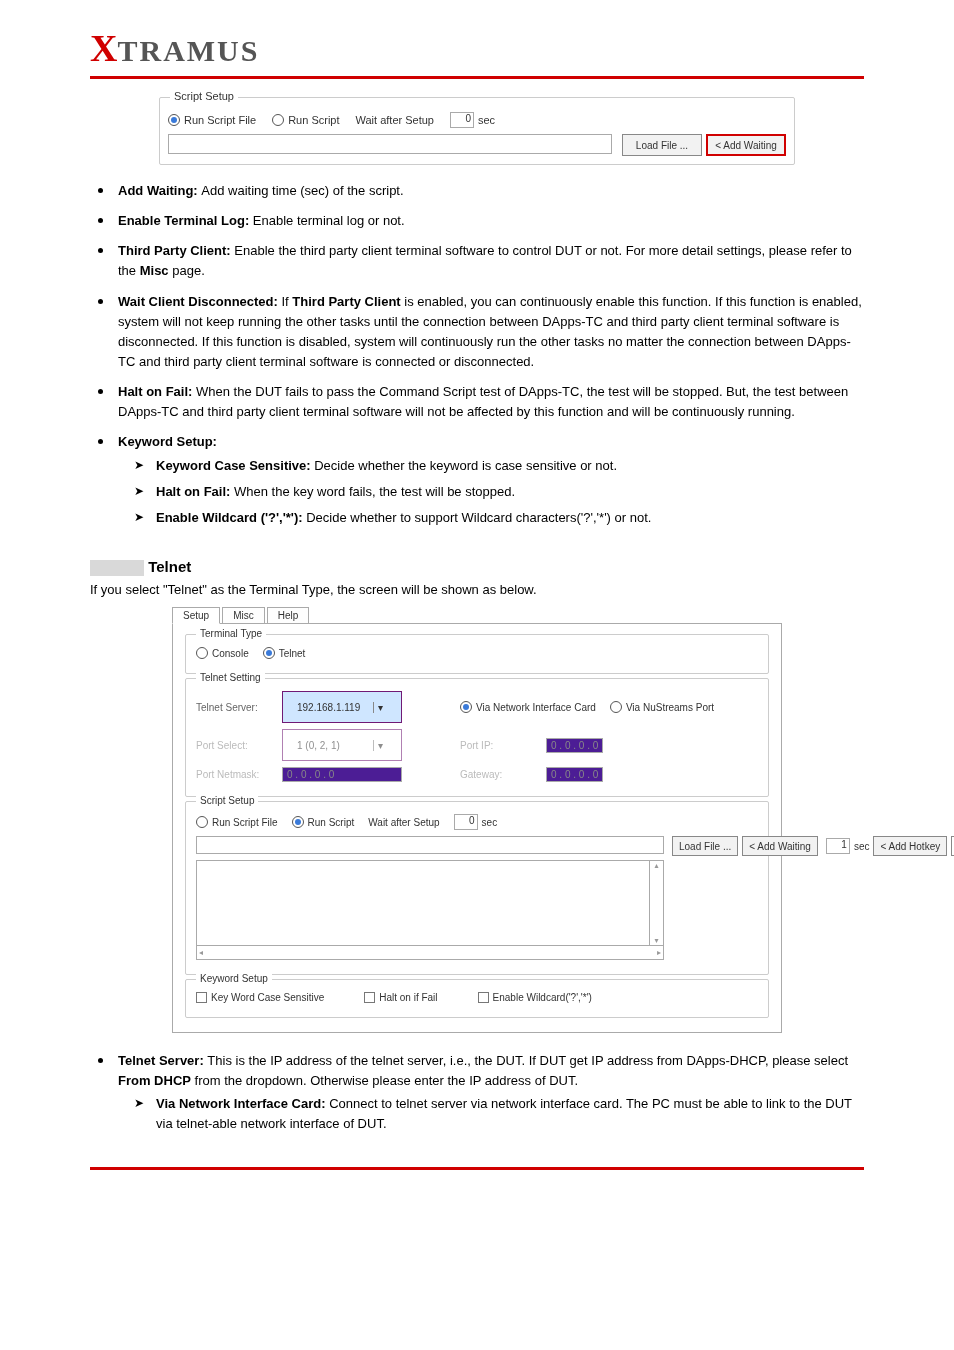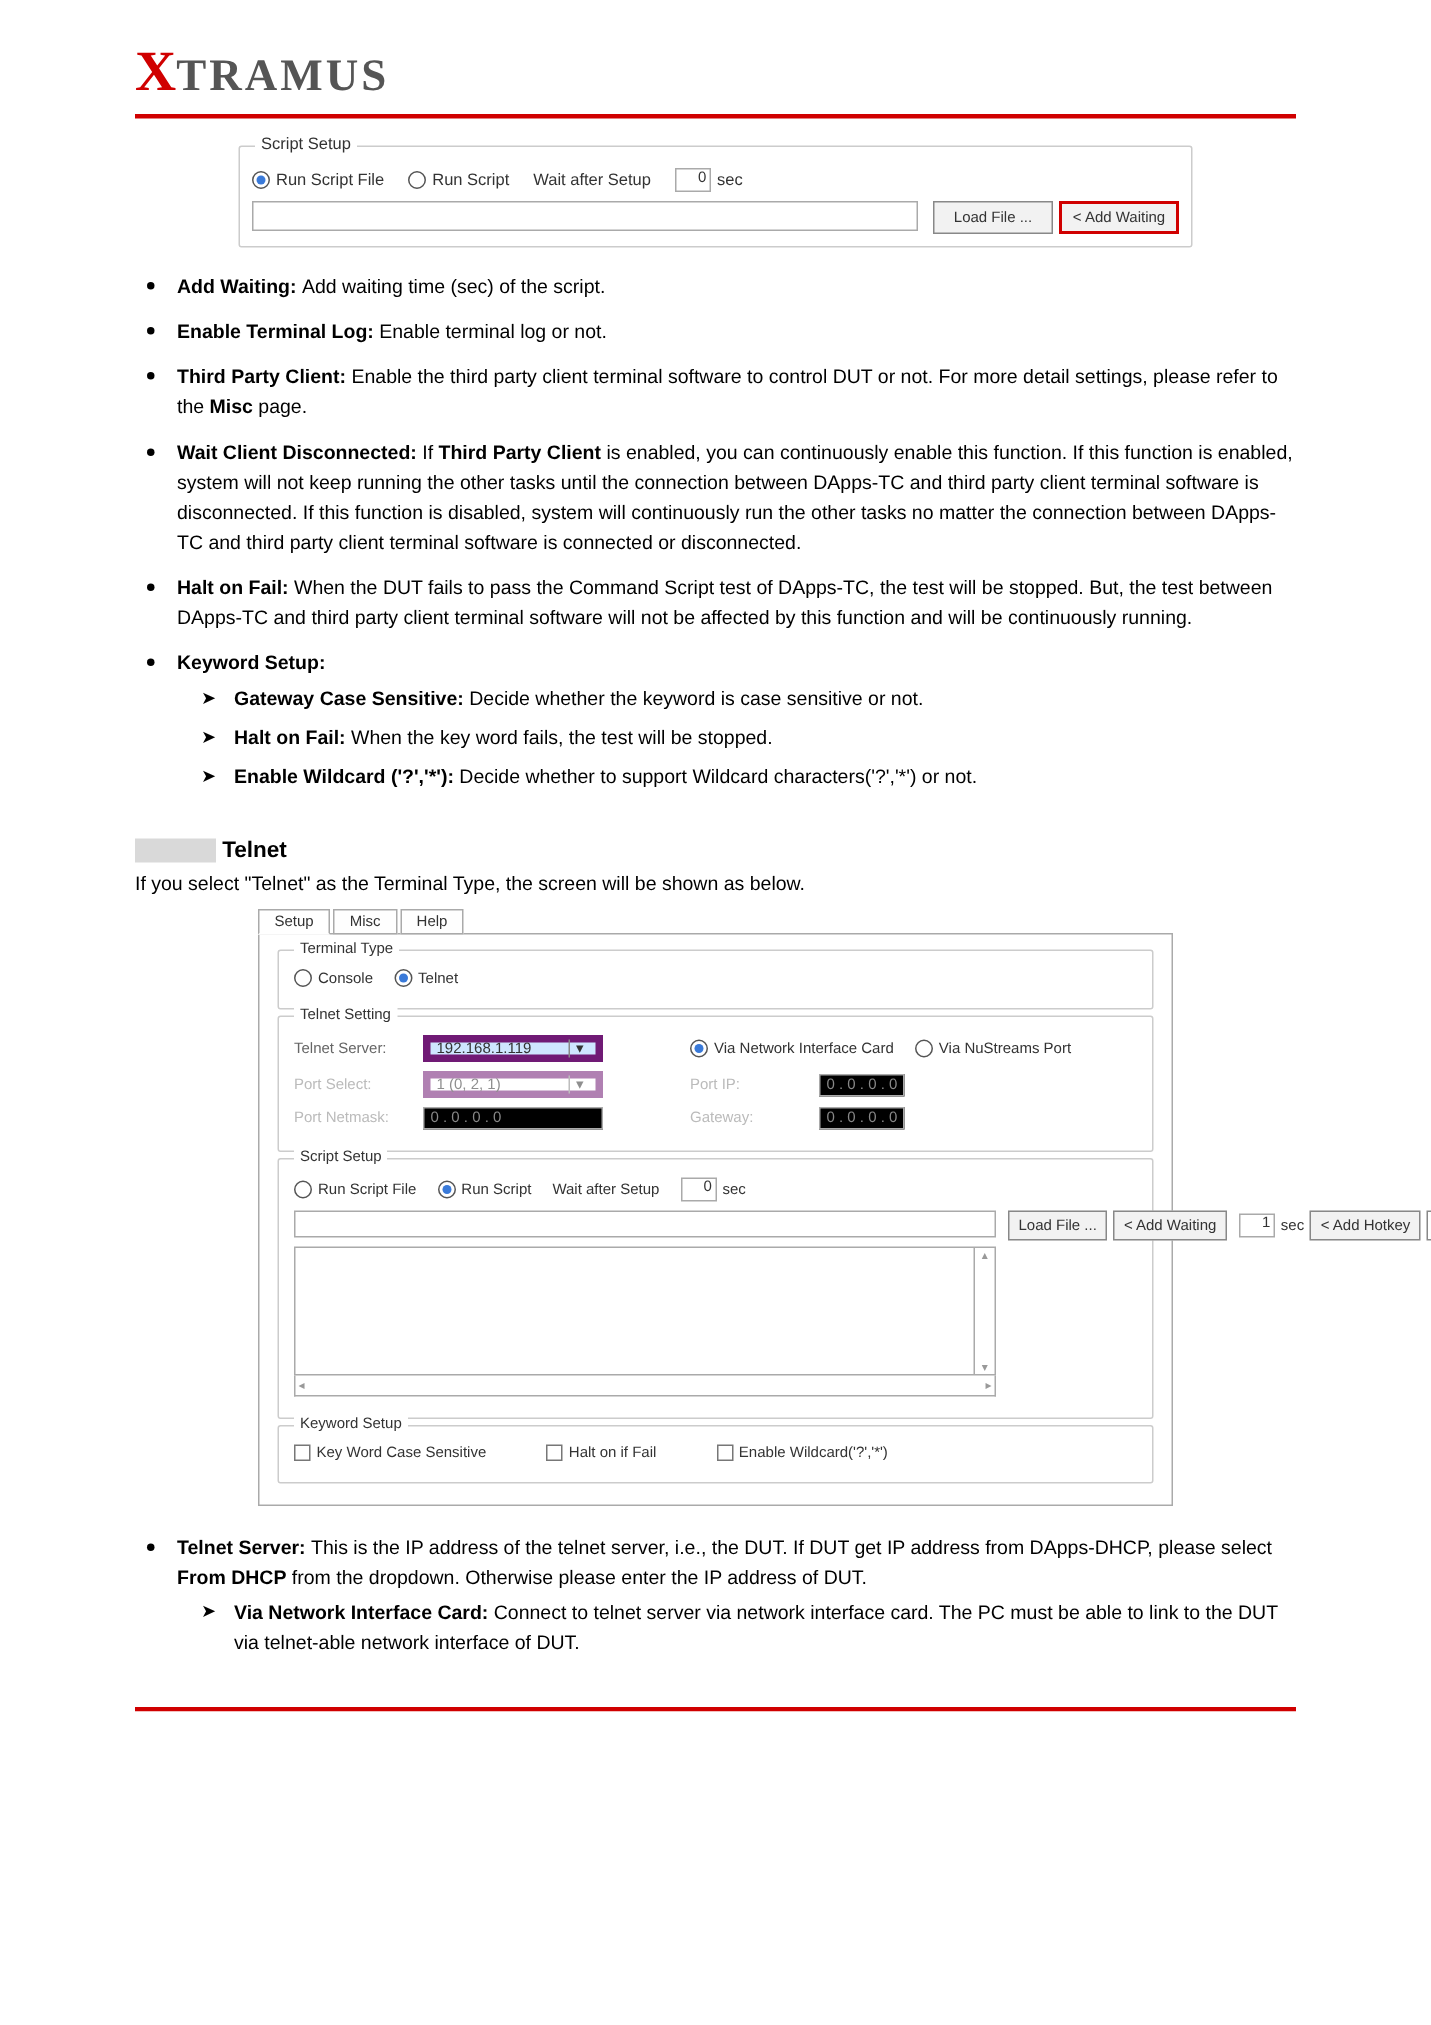--- a/index.html
+++ b/index.html
@@ -34,25 +34,25 @@
 
   
   .shot2 { width: 610px; margin: 6px auto 18px auto; font-size: 10px; color:#333; }
   .tabs2 { display:flex; gap:2px; margin-bottom:-1px; }
   .tab2 { border:1px solid #aaa; border-bottom:1px solid #aaa; padding:2px 10px; background:#fefefe; font-size:10px; }
   .tab2.act { border-bottom:1px solid #fff; background:#fff; }
   .panel2 { border:1px solid #aaa; padding: 10px 12px 10px 12px; }
   .grp2 { position:relative; border:1px solid #ccc; border-radius:2px; padding:12px 10px 8px 10px; margin-bottom:4px; }
   .grp2 .lg { position:absolute; top:-7px; left:10px; background:#fff; padding:0 4px; }
   .row2 { display:flex; align-items:center; gap:14px; margin-bottom:6px; flex-wrap:wrap; }
-  .sel2 { height:18px; display:flex; align-items:center; border:5px solid #701a75; background:#fff; padding:0 4px; min-width:120px; justify-content:space-between; }
+  .sel2 { height:32px; display:flex; align-items:center; border:1px solid #701a75; background:#fff; padding:0 14px; min-width:120px; justify-content:space-between; }
   .sel2.hi { background:#cfe6ff; }
   .sel2 .dd { width:14px; text-align:center; border-left:1px solid #888; }
   .ipbox { display:flex; align-items:center; gap:2px; border:1px solid #aaa; padding:1px 4px; color:#888; background:#fff; }
-  .ipbox.dis { background:#000000; }
+  .ipbox.dis { background:#4c1d95; }
   .lbl2 { color:#666; min-width:72px; }
   .lbl2.dis { color:#bbb; }
   .miniinp { width:340px; height:18px; border:1px solid #aaa; }
   .sidecol { display:flex; flex-direction:row; gap:4px; }
   .btn2 { height:20px; border:1px solid #888; background:#f2f2f2; font-size:10px; padding:0 6px; display:flex; align-items:center; justify-content:center; white-space:nowrap; }
   .listbox { border:1px solid #aaa; height:86px; display:flex; }
   .listbox .inner { flex:1; }
   .listbox .sbar { width:14px; border-left:1px solid #aaa; display:flex; flex-direction:column; justify-content:space-between; align-items:center; color:#999; font-size:8px; }
   .hscroll { height:14px; border:1px solid #aaa; border-top:none; display:flex; justify-content:space-between; align-items:center; padding:0 2px; color:#999; font-size:8px; }
   .chk { display:inline-flex; align-items:center; gap:4px; }
@@ -99,21 +99,21 @@
   </div>
 
   <ul class="ul1">
     <li><span class="b">Add Waiting: </span><span>Add waiting time (sec) of the script.</span></li>
     <li><span class="b">Enable Terminal Log: </span><span>Enable terminal log or not.</span></li>
     <li><span class="b">Third Party Client: </span><span>Enable the third party client terminal software to control DUT or not. For more detail settings, please refer to the </span><span class="b">Misc</span><span> page.</span></li>
     <li><span class="b">Wait Client Disconnected: </span><span>If </span><span class="b">Third Party Client</span><span> is enabled, you can continuously enable this function. If this function is enabled, system will not keep running the other tasks until the connection between DApps-TC and third party client terminal software is disconnected. If this function is disabled, system will continuously run the other tasks no matter the connection between DApps-TC and third party client terminal software is connected or disconnected.</span></li>
     <li><span class="b">Halt on Fail: </span><span>When the DUT fails to pass the Command Script test of DApps-TC, the test will be stopped. But, the test between DApps-TC and third party client terminal software will not be affected by this function and will be continuously running.</span></li>
     <li><span class="b">Keyword Setup:</span>
       <ul class="ul2">
-        <li><span class="b">Gateway Case Sensitive: </span><span>Decide whether the keyword is case sensitive or not.</span></li>
+        <li><span class="b">Keyword Case Sensitive: </span><span>Decide whether the keyword is case sensitive or not.</span></li>
         <li><span class="b">Halt on Fail: </span><span>When the key word fails, the test will be stopped.</span></li>
         <li><span class="b">Enable Wildcard ('?','*'): </span><span>Decide whether to support Wildcard characters('?','*') or not.</span></li>
       </ul>
     </li>
   </ul>
 
   <div class="h3"><span class="greybox"></span> <span>Telnet</span></div>
   <p style="margin:6px 0 10px 0;">If you select "Telnet" as the Terminal Type, the screen will be shown as below.</p>
 
   <div class="shot2">

